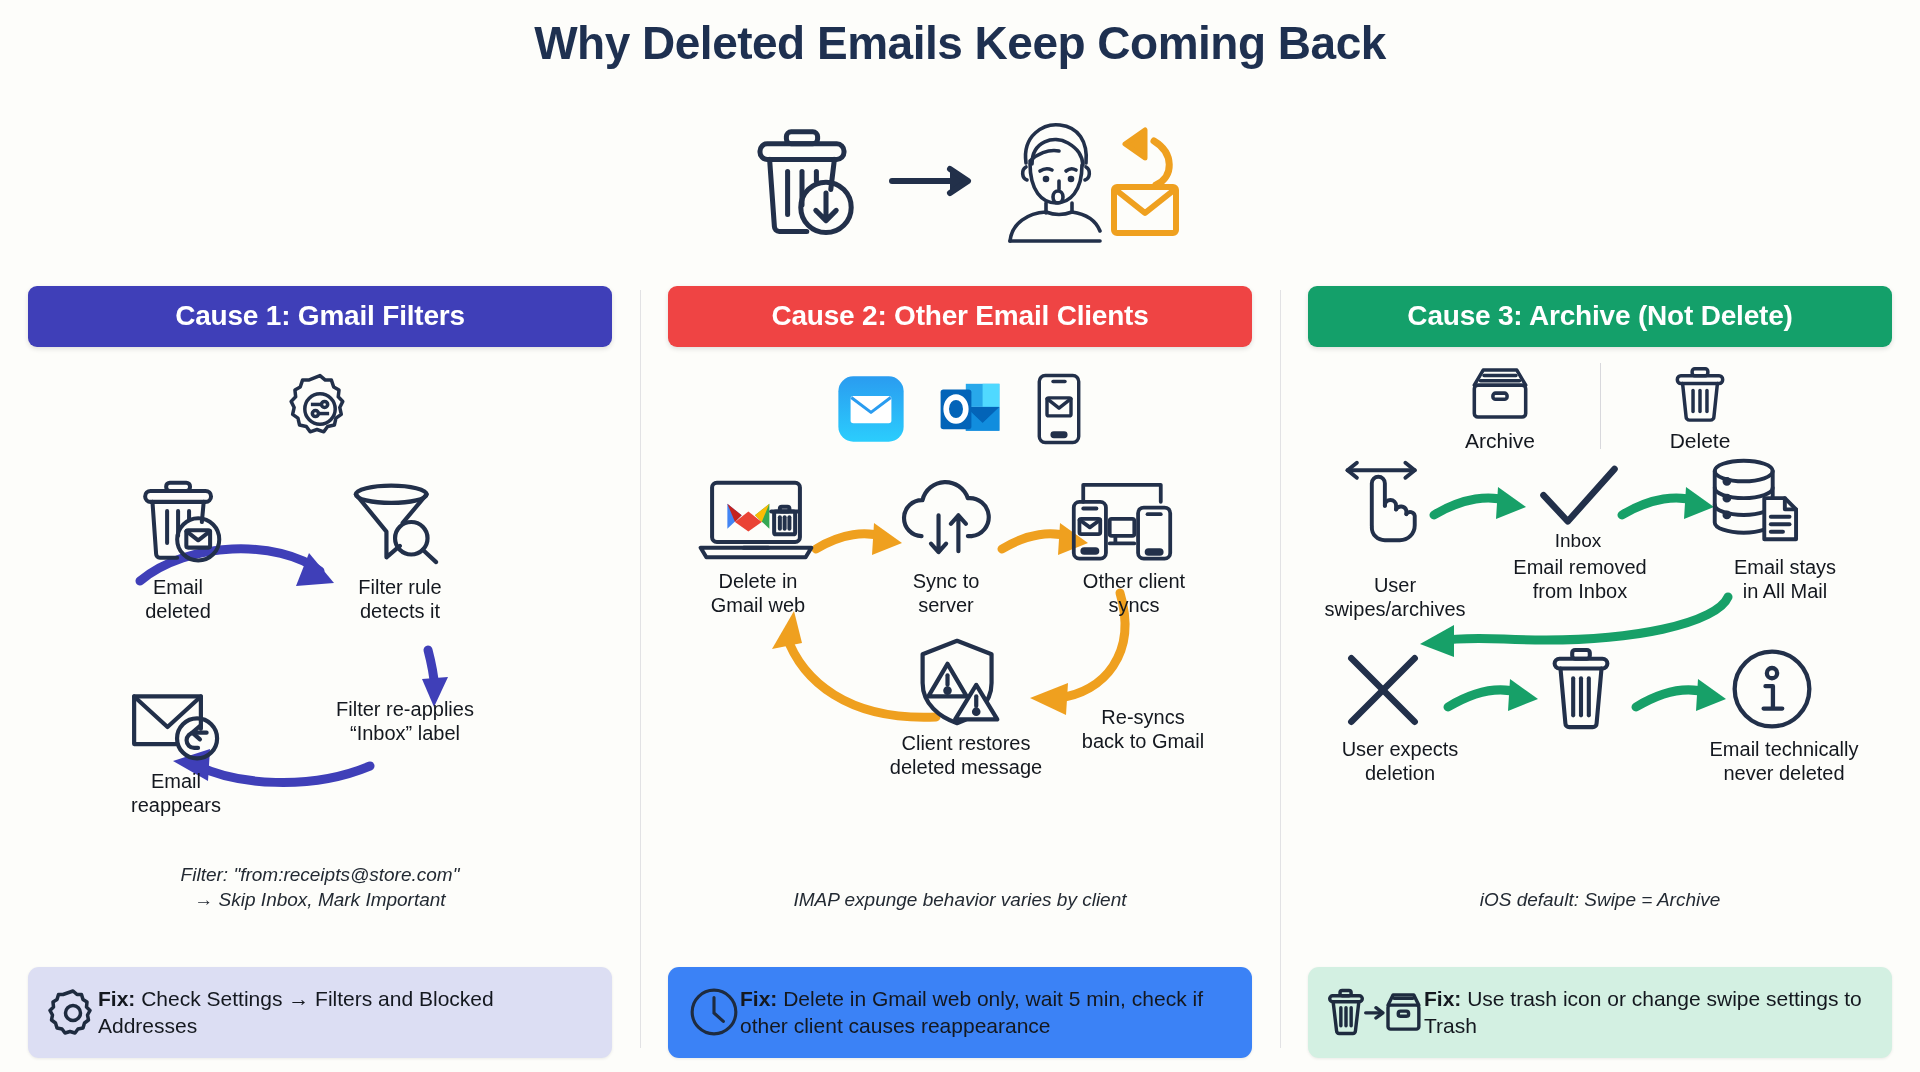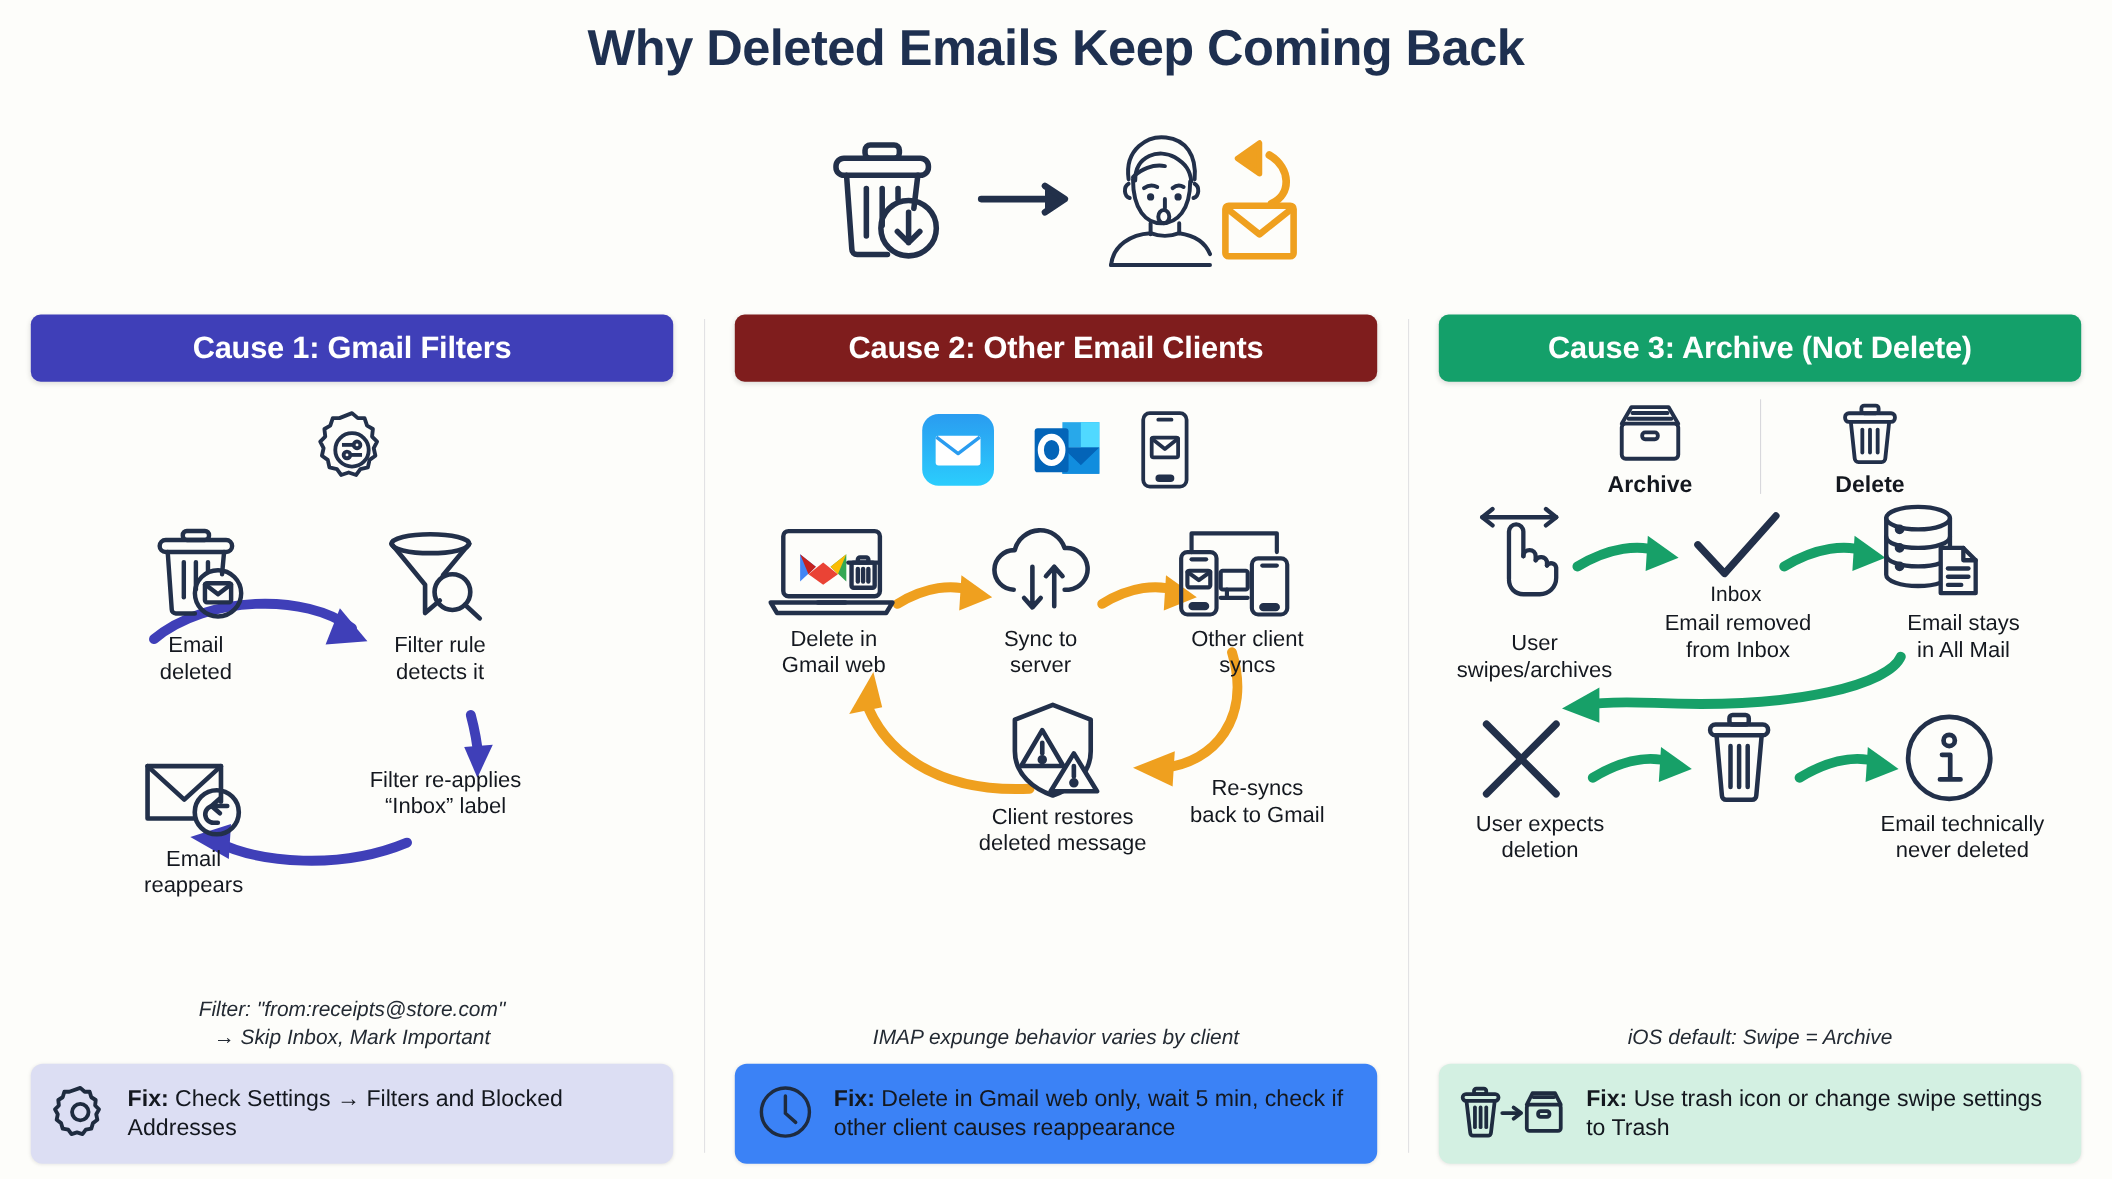--- a/index.html
+++ b/index.html
@@ -47,44 +47,45 @@
     border-radius:9px;
     padding:14px 0 15px;
     text-align:center;
     color:#ffffff;
     font-size:28px;font-weight:bold;
     letter-spacing:-0.2px;
     box-shadow:0 2px 5px rgba(0,0,0,.12);
     box-sizing:border-box;
   }
   .hdr.c1{background:#3f3fb8;}
-  .hdr.c2{background:#7f1d1d;}
+  .hdr.c2{background:#ef4444;}
   .hdr.c3{background:#14a06a;}
 
   .topicons{
     height:96px;margin-top:14px;
-    display:flex;align-items:center;justify-content:center;gap:30px;font-weight:bold;
+    display:flex;align-items:center;justify-content:center;gap:30px;
   }
 
   .flow{flex:1;width:100%;position:relative;}
 
   .note{
     font-style:italic;font-size:19px;line-height:1.3;
     text-align:center;color:#232a33;
     margin:0 0 10px;
   }
   .note .ln{display:block;}
 
   .fixbox{
     width:100%;box-sizing:border-box;
     border-radius:11px;
     padding:18px 20px;
-    display:flex;gap:18px;
+    display:flex;align-items:center;
     margin-bottom:14px;
     box-shadow:0 1px 3px rgba(0,0,0,.08);
+    margin-top:44px;
   }
   .fixbox.c1{background:#dcdef3;}
   .fixbox.c2{background:#3b82f6;}
   .fixbox.c3{background:#d3f0e2;}
   .fixtext{font-size:21px;line-height:1.32;color:#14181f;}
   .fixtext b{font-weight:bold;}
 
   
   .lbl{
     position:absolute;text-align:center;

